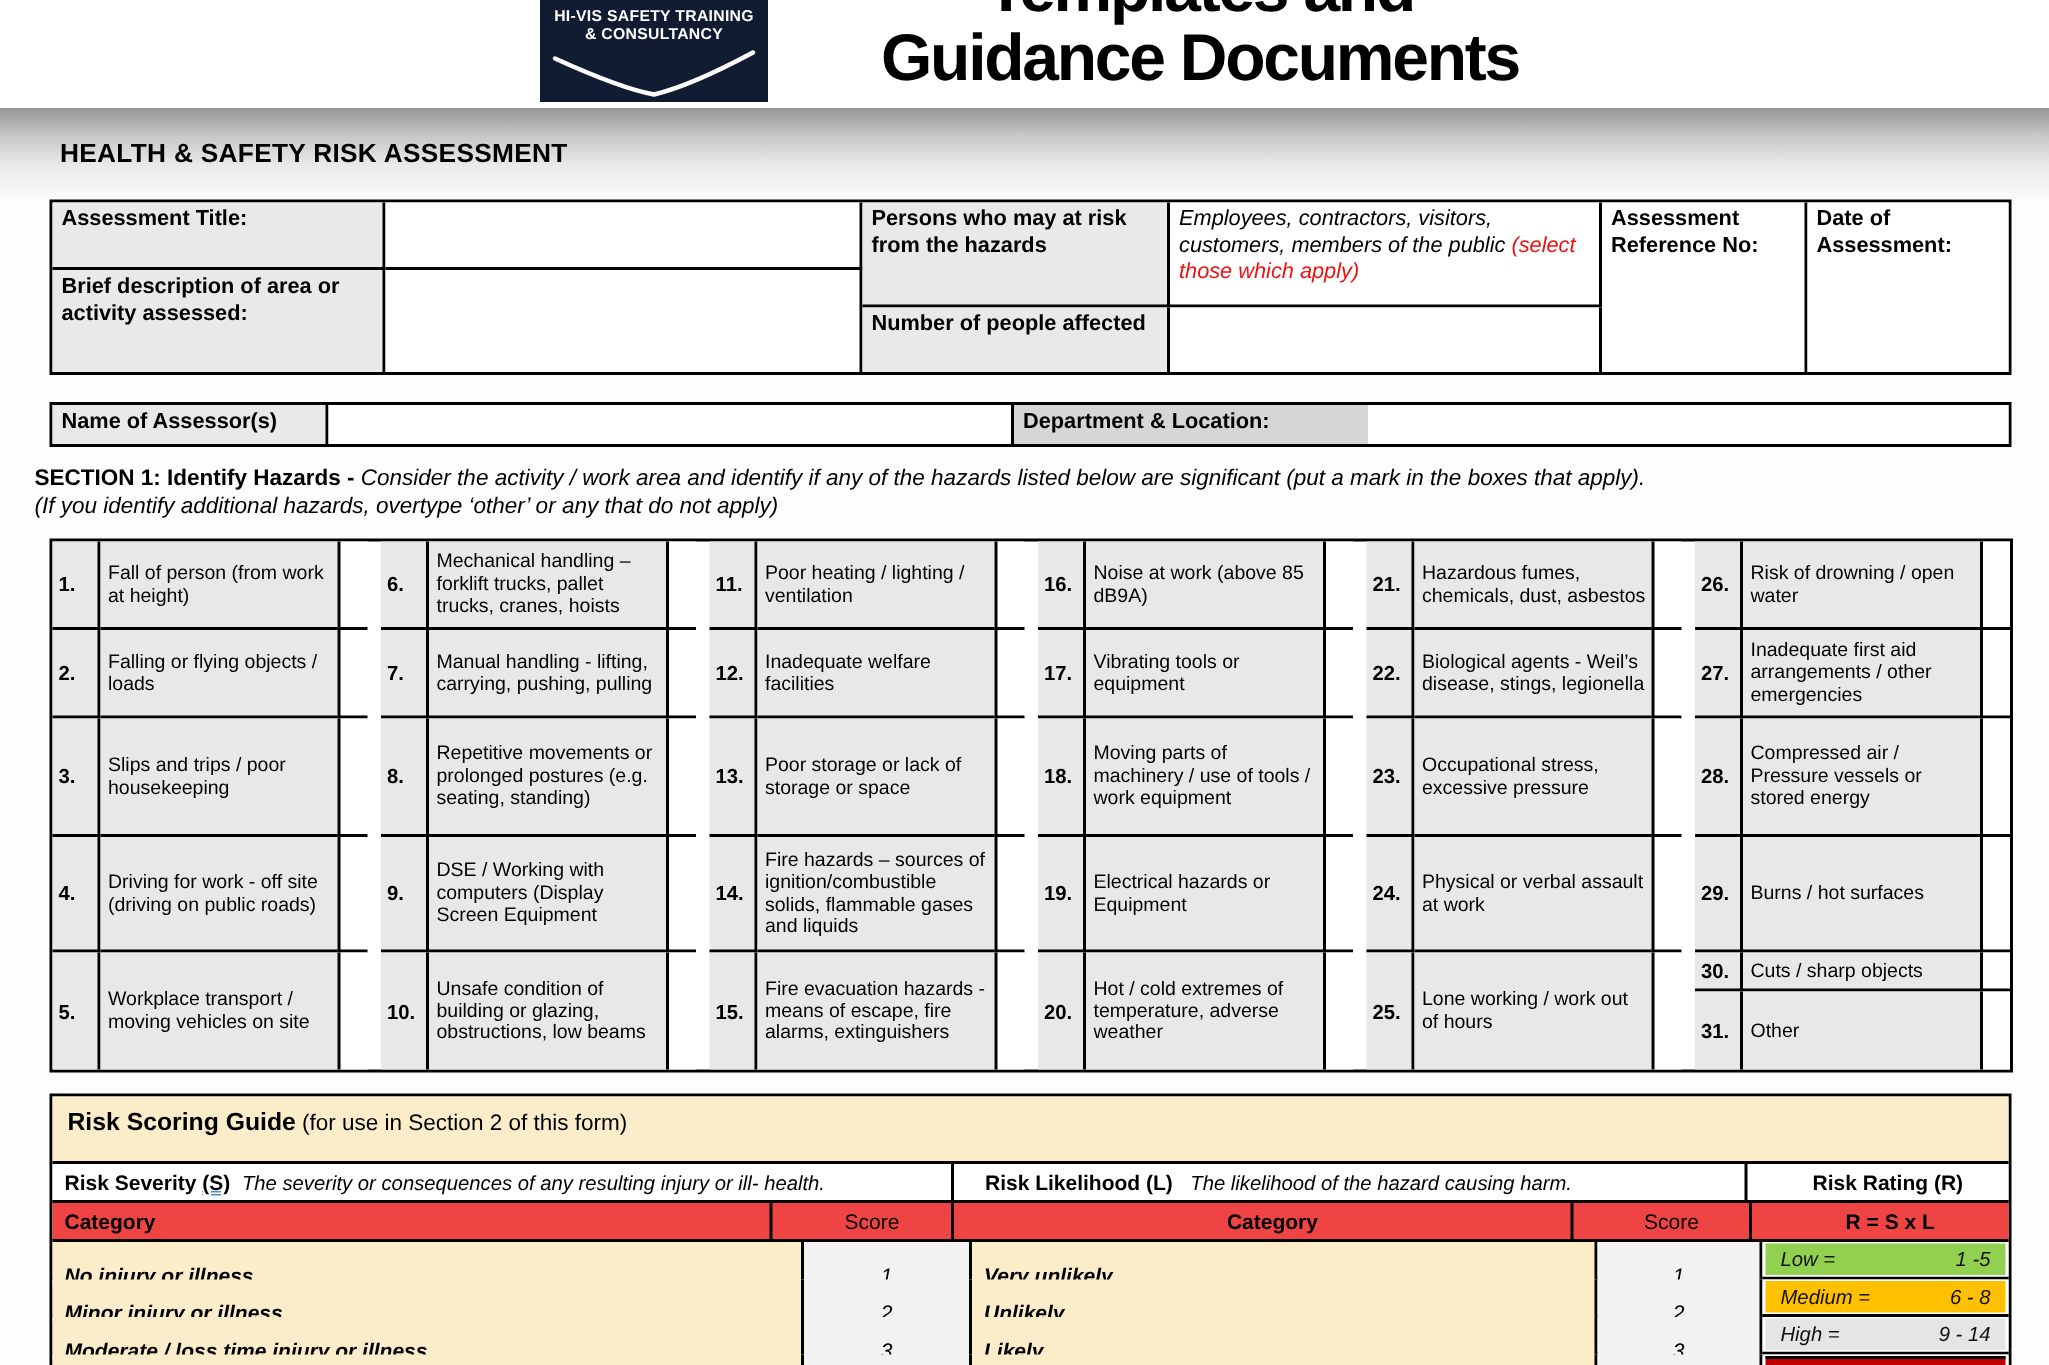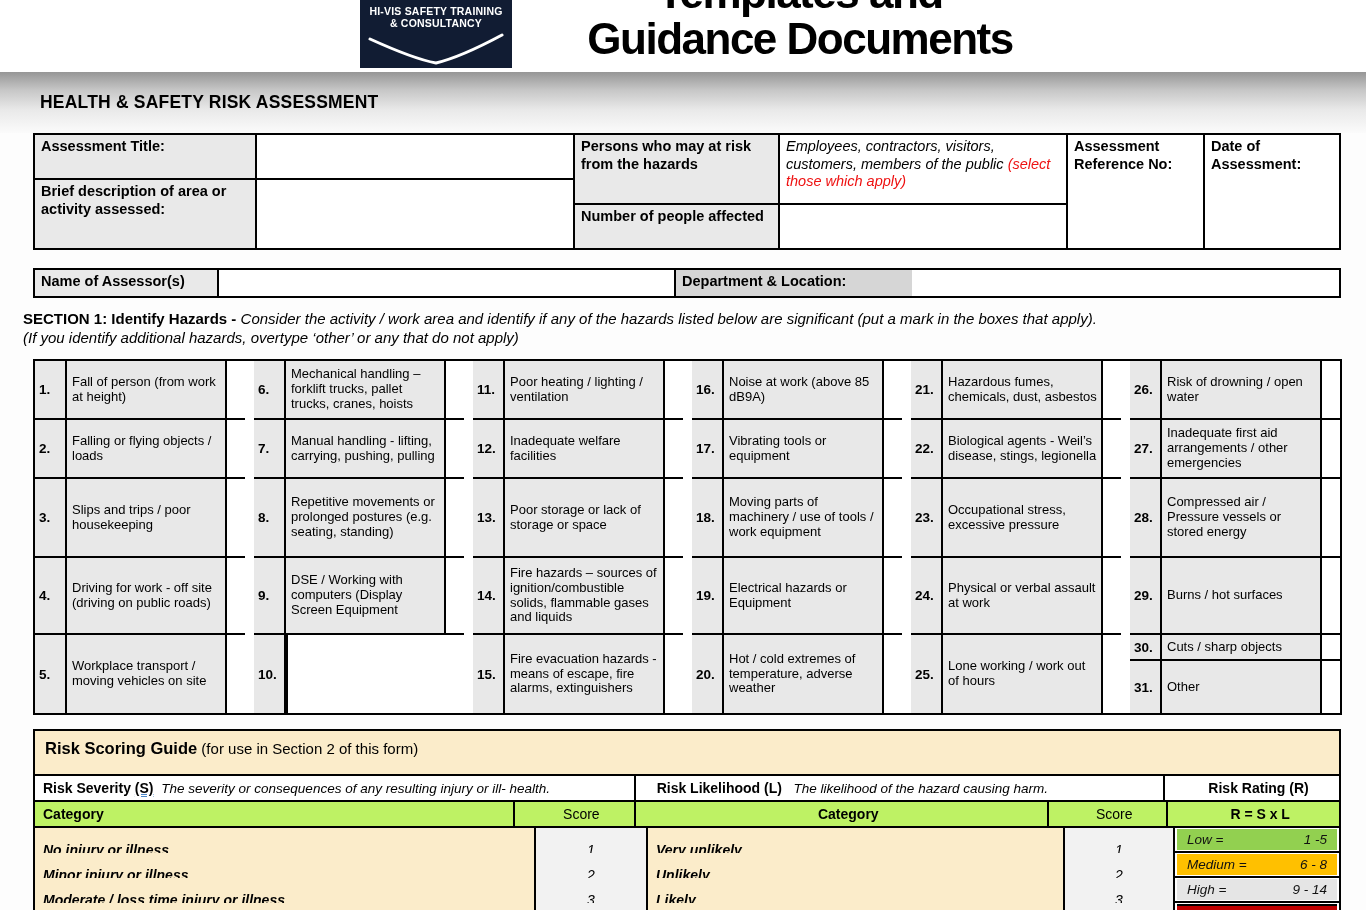--- a/index.html
+++ b/index.html
@@ -57,21 +57,21 @@
   .guide { width:1308px; border:2px solid #000; margin-top:14px; background:#fff; }
   .guide-title { background:#fbecca; border-bottom:2px solid #000; height:45px; padding:8px 0 0 10px; font-size:15px; }
   .guide-title .t { font-weight:bold; font-size:16.5px; }
   .g-row { display:flex; border-bottom:2px solid #000;gap:13px; }
   .g-cell { padding:4px 8px; font-size:14px; }
   .sub-sev { width:613px; border-right:2px solid #000; background:#fff; }
   .sub-lik { width:527px; border-right:2px solid #000; background:#fff; }
   .sub-rat { width:164px; background:#fff; text-align:center; font-weight:bold; }
   .desc { font-style:italic; font-size:13.5px; }
   .s-underline { text-decoration:underline; text-decoration-style:double; text-decoration-color:#4a86c8; }
-  .hdr { background:#bef264; }
+  .hdr { background:#ef4444; }
   .c-sevcat { width:501px; border-right:2px solid #000; }
   .c-sevscore { width:112px; border-right:2px solid #000; text-align:center; }
   .c-likcat { width:417px; border-right:2px solid #000; }
   .c-likscore { width:110px; border-right:2px solid #000; text-align:center; }
   .c-rating { width:164px; text-align:center; font-weight:bold; }
   .d-row { display:flex; border-bottom:2px solid #000; height:25px; }
   .d-row.partial { height:10px; border-bottom:none; }
   .cream { background:#fbecca; font-weight:bold; }
   .scorebg { background:#f2f2f2; }
   .d-cell { font-size:14px; padding:14px 8px;font-style:italic; }
@@ -169,20 +169,21 @@
         <div class="hz-num">7.</div>
         <div class="hz-text">Manual handling - lifting, carrying, pushing, pulling</div>
         <div class="hz-check"></div>
         <div class="hz-num">8.</div>
         <div class="hz-text">Repetitive movements or prolonged postures (e.g. seating, standing)</div>
         <div class="hz-check"></div>
         <div class="hz-num">9.</div>
         <div class="hz-text">DSE / Working with computers (Display Screen Equipment</div>
         <div class="hz-check"></div>
         <div class="hz-num rlast">10.</div>
+        <div class="hz-text rlast">Unsafe condition of building or glazing, obstructions, low beams</div>
         <div class="hz-check rlast"></div>
       </div>
 
       <div class="hz-group">
         <div class="hz-num">11.</div>
         <div class="hz-text">Poor heating / lighting / ventilation</div>
         <div class="hz-check"></div>
         <div class="hz-num">12.</div>
         <div class="hz-text">Inadequate welfare facilities</div>
         <div class="hz-check"></div>

